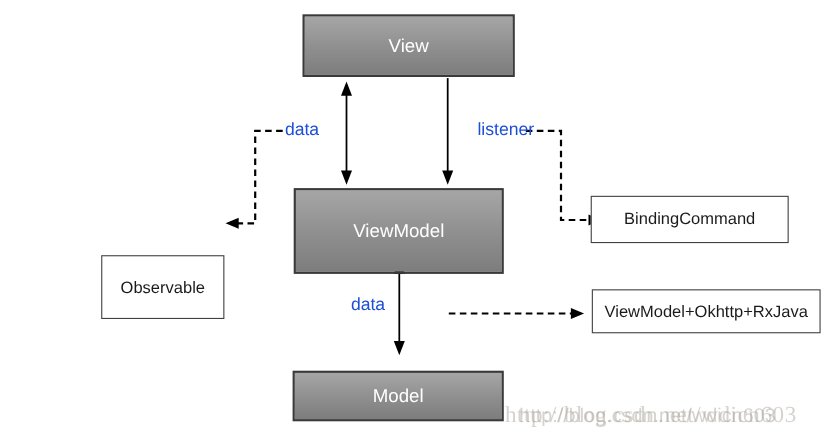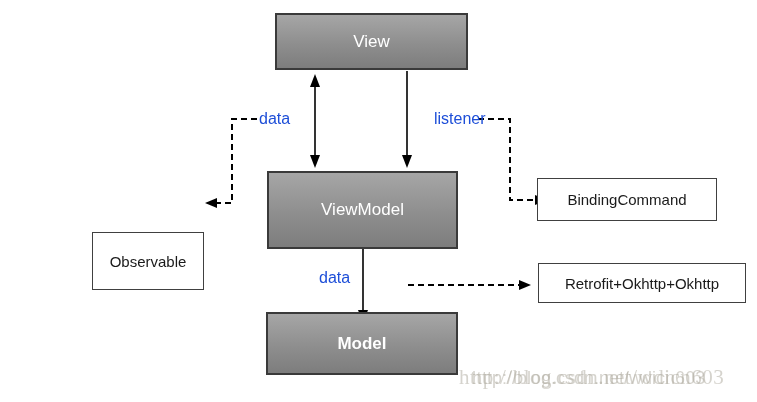--- a/index.html
+++ b/index.html
@@ -37,21 +37,21 @@
     align-items: center;
     justify-content: center;
     background: #ffffff;
     border: 1px solid #404040;
     box-sizing: border-box;
     color: #1a1a1a;
     font-size: 15px;
   }
   .n-view      { left: 263px; top: 13px;  width: 193px; height: 57px; margin-left: 12px; }
   .n-viewmodel { left: 267px; top: 171px; width: 191px; height: 78px; }
-  .n-model     { left: 266px; top: 312px; width: 192px; height: 63px; font-weight: bold; }
+  .n-model     { left: 266px; top: 337px; width: 192px; height: 46px; }
   .n-observable{ left: 92px;  top: 184px; width: 112px; height: 58px; margin-top: 48px; }
   .n-binding   { left: 537px; top: 178px; width: 180px; height: 43px; }
   .n-retrofit  { left: 538px; top: 263px; width: 208px; height: 40px; }
   .edge-label {
     position: absolute;
     color: #1d4ed8;
     font-size: 16px;
     white-space: nowrap;
   }
   .lbl-data-left { left: 259px; top: 110px; }
@@ -129,21 +129,21 @@
 
   <div class="node-white n-observable">
     <span>Observable</span>
   </div>
 
   <div class="node-white n-binding">
     <span>BindingCommand</span>
   </div>
 
   <div class="node-white n-retrofit">
-    <span>Retrofit+Okhttp+Okhttp</span>
+    <span>ViewModel+Okhttp+RxJava</span>
   </div>
 
   <div class="edge-label lbl-data-left">data</div>
 
   <div class="edge-label lbl-listener">listener</div>
 
   <div class="edge-label lbl-data-mid">data</div>
 
   <div class="watermark watermark-a">http://blog.csdn.net/wdicn603</div>
   <div class="watermark watermark-b">http://blog.csdn.net/wdicn603</div>

